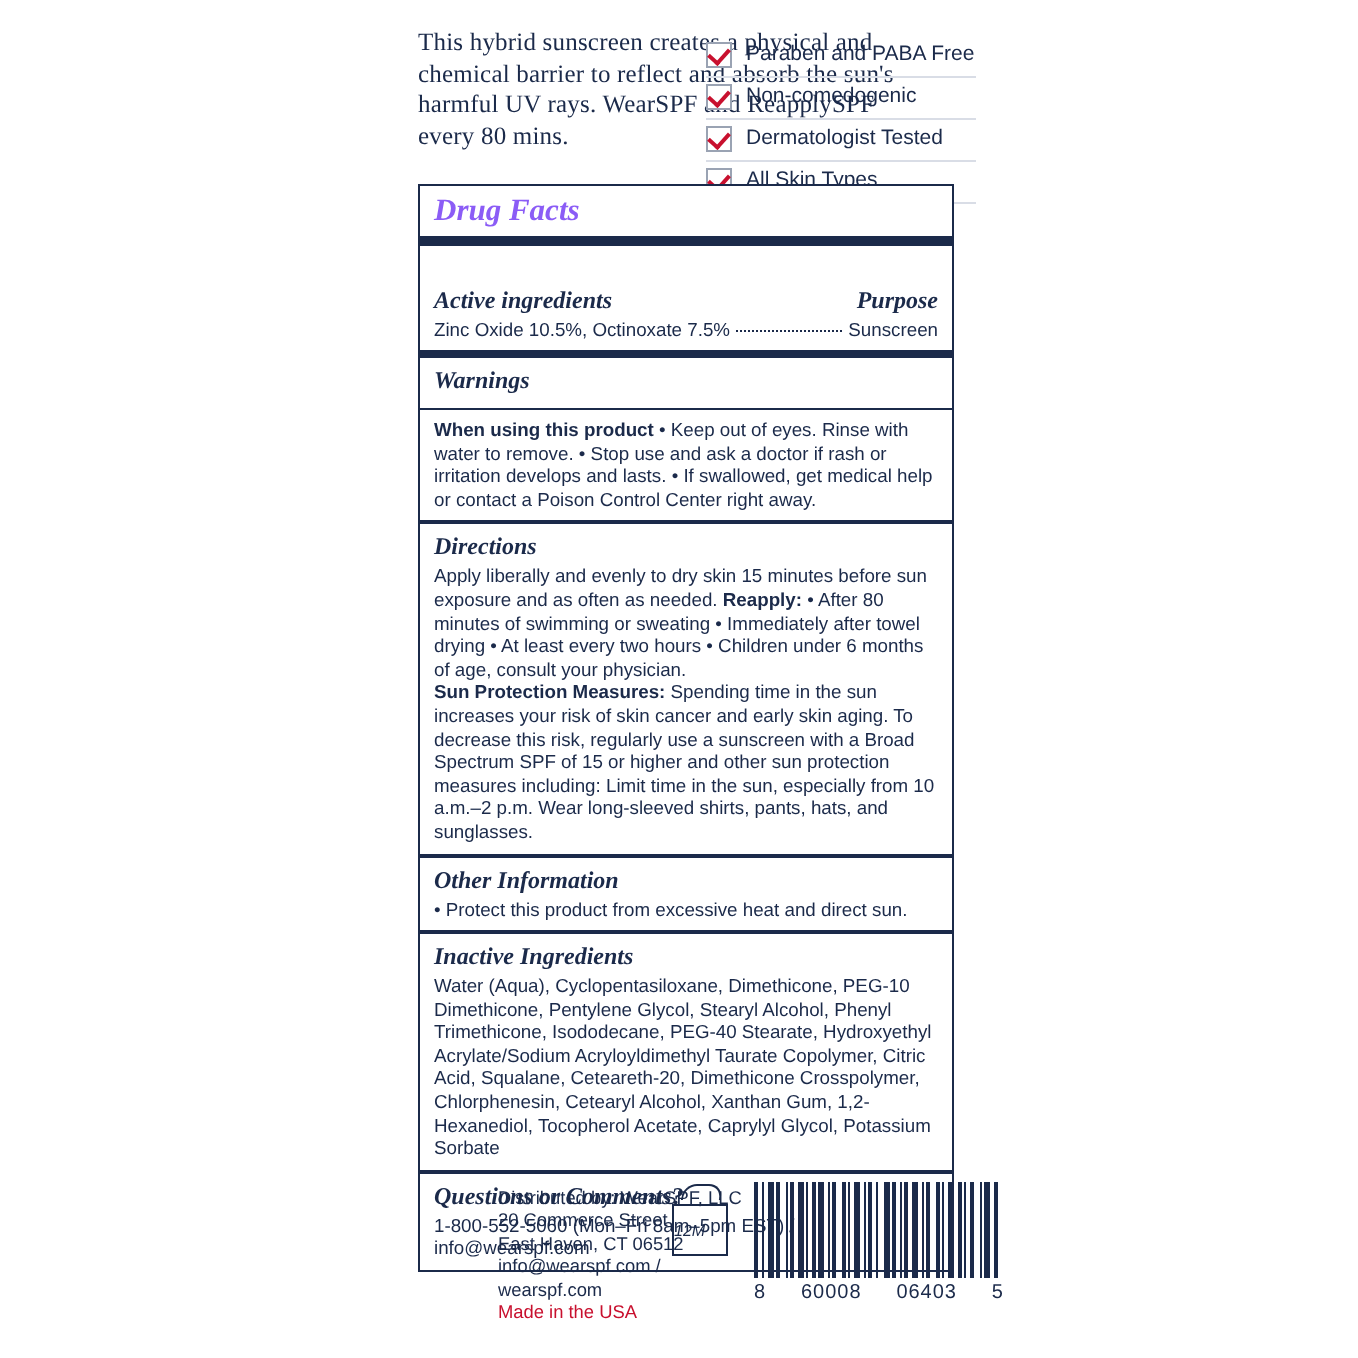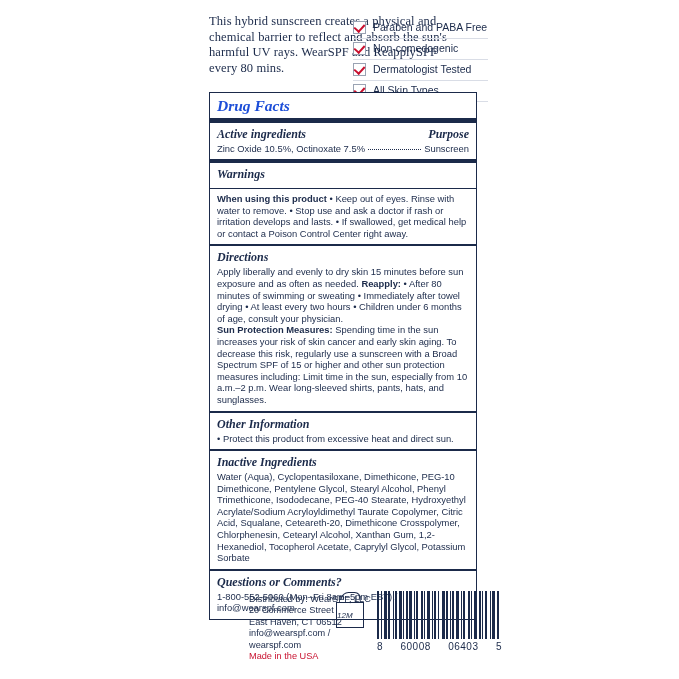--- a/index.html
+++ b/index.html
@@ -90,34 +90,35 @@
   .rule-thick { border-top: 5px solid #1b2a4a; }
   .rule-med { border-top: 2.5px solid #1b2a4a; }
   .rule-thin { border-top: 1px solid #1b2a4a; }
 
   .df-title {
     font-family: "Liberation Serif", serif;
     font-weight: bold;
     font-style: italic;
     font-size: 15.5px;
     padding: 4px 7px 3px 7px;
-    color: #1d4ed8;
+    color: #8b5cf6;
   }
   .hdr {
     font-family: "Liberation Serif", serif;
     font-weight: bold;
     font-style: italic;
     font-size: 12px;
     color: #1b2a4a;
     margin: 0 0 1px 0;
   }
   .hdr-row {
     display: flex;
     justify-content: space-between;
     align-items: baseline;
+    margin-top: 16px;
   }
   .body {
     font-family: "Liberation Sans", sans-serif;
     font-size: 9.4px;
     line-height: 11.6px;
     color: #1b2a4a;
     margin: 0;
   }
   .body b, .body strong { font-weight: bold; }
   .body i { font-style: italic; }

